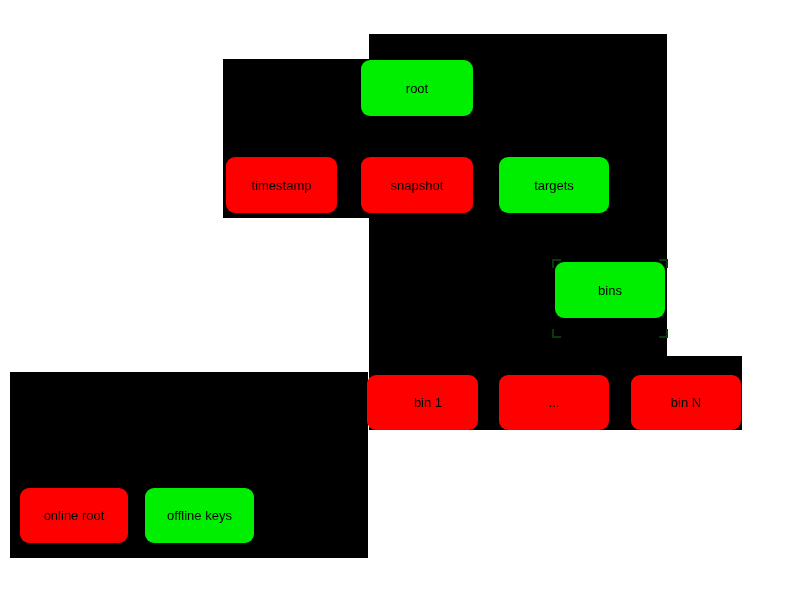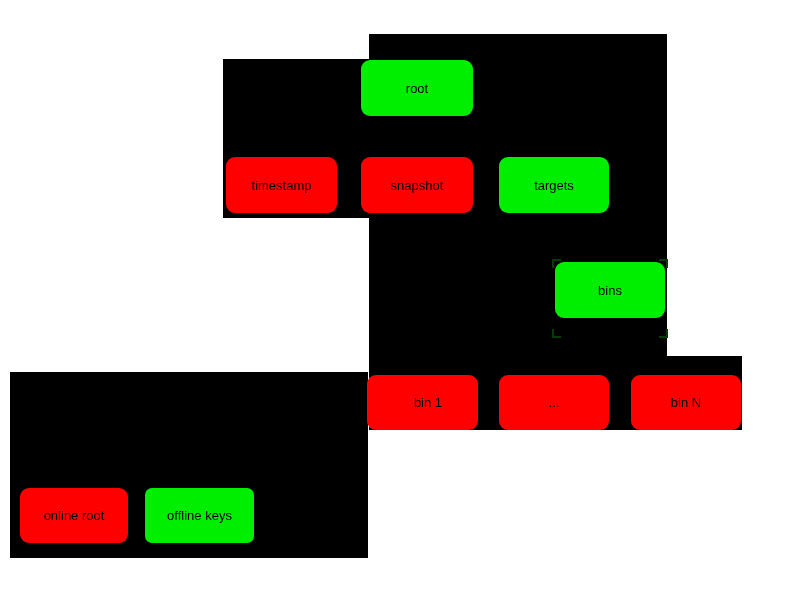--- a/index.html
+++ b/index.html
@@ -86,16 +86,16 @@
       <div class="sel-wrap" style="left: 499px; top: 375px; width: 110px; height: 55px;">
         <div class="node node-red" style="left: 0px; top: 0px; width: 110px; height: 55px; background: rgb(255, 0, 0); color: rgb(0, 0, 0);">...</div>
       </div>
       <div class="sel-wrap" style="left: 631px; top: 375px; width: 110px; height: 72px;">
         <div class="node node-red" style="left: 0px; top: 0px; width: 110px; height: 55px; background: rgb(255, 0, 0); color: rgb(0, 0, 0);">bin N</div>
       </div>
       <div class="sel-wrap" style="left: 20px; top: 488px; width: 108px; height: 55px;">
         <div class="node node-red" style="left: 0px; top: 0px; width: 108px; height: 55px; background: rgb(255, 0, 0); color: rgb(0, 0, 0);">online root</div>
       </div>
       <div class="sel-wrap" style="left: 145px; top: 488px; width: 109px; height: 55px;">
-        <div class="node node-green" style="left: 0px; top: 0px; width: 109px; height: 55px; background: rgb(0, 238, 0); color: rgb(0, 0, 0); border-radius: 7px;">offline keys</div>
+        <div class="node node-green" style="left: 0px; top: 0px; width: 109px; height: 55px; background: rgb(0, 238, 0); color: rgb(0, 0, 0);">offline keys</div>
       </div>
     </div>
 </div>
 
 </body></html>

